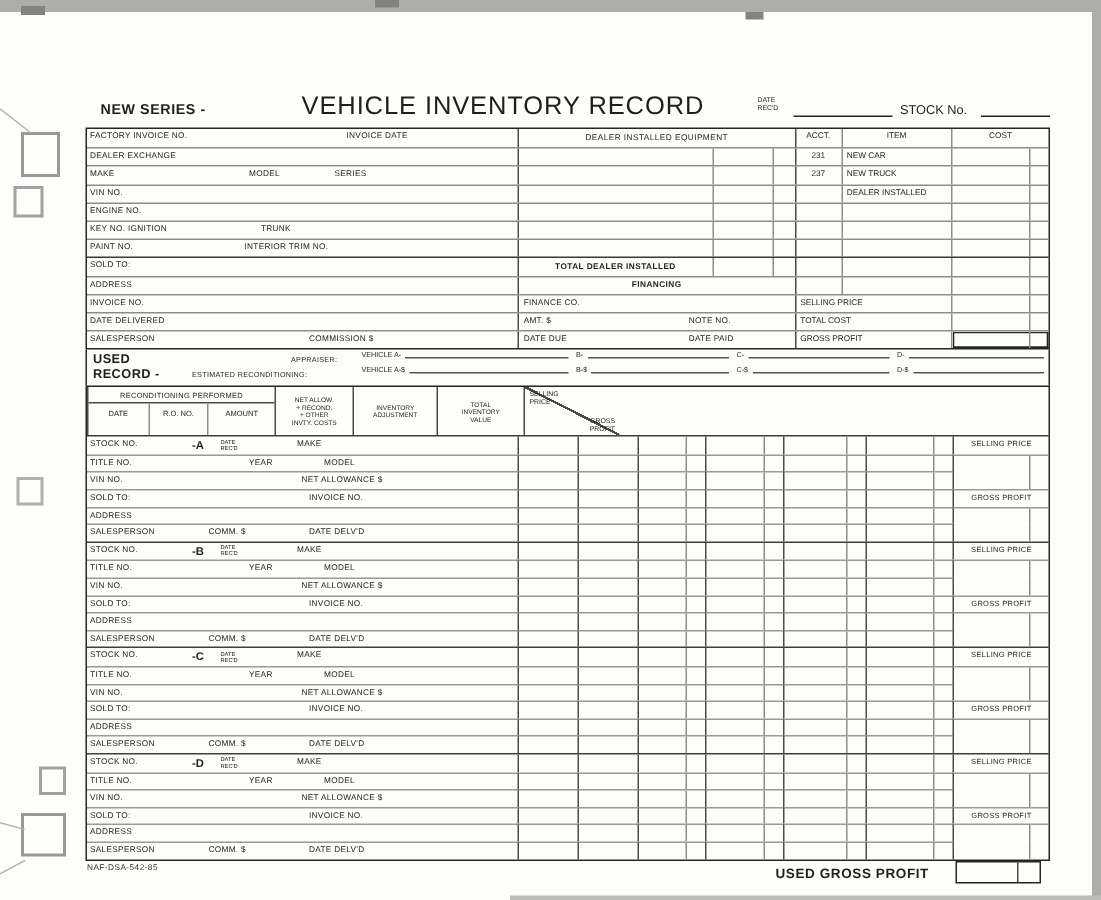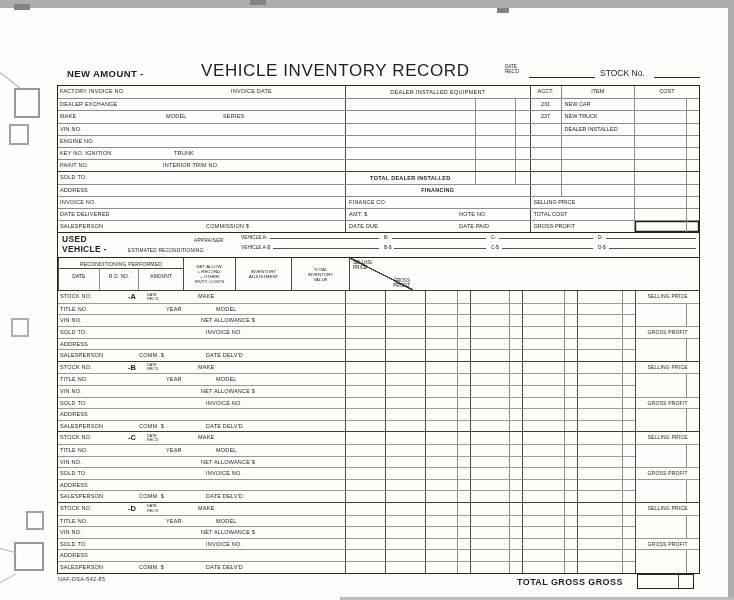--- a/index.html
+++ b/index.html
@@ -108,21 +108,21 @@
   <div class="punch" style="left:11px;top:318px;width:18px;height:19px;border:2px solid #b0b0b2;"></div>
   <div class="punch" style="left:26px;top:511px;width:18px;height:19px;border:2px solid #a2a2a4;"></div>
   <div class="punch" style="left:14px;top:542px;width:30px;height:29px;border:2px solid #98989a;"></div>
   <div class="diag" style="left:0;top:72px;width:26px;transform:rotate(38deg);"></div>
   <div class="diag" style="left:0;top:548px;width:17px;transform:rotate(15deg);"></div>
   <div class="diag" style="left:0;top:582px;width:19px;transform:rotate(-28deg);"></div>
 
   <div class="form">
 
     <div class="fh">
-      <span class="fh-new">NEW AMOUNT -</span>
+      <span class="fh-new">NEW SERIES -</span>
       <span class="fh-title">VEHICLE INVENTORY RECORD</span>
       <span class="fh-daterec">
           <i style="font-style:normal;display:block">DATE</i>
           <i style="font-style:normal;display:block">REC'D</i>
         </span>
       <span class="fh-dateline"></span>
       <span class="fh-stock">STOCK No.</span>
       <span class="fh-stockline"></span>
     </div>
 
@@ -341,21 +341,21 @@
               <i class="cl"></i>
             </div>
         </div>
       </div>
 
     </div>
 
     <div class="used-band">
       <div class="ub-title">
         <div>USED</div>
-        <div>VEHICLE -</div>
+        <div>RECORD -</div>
       </div>
       <span class="ub-lbl" style="left:136px;top:5px">APPRAISER:</span>
       <div class="fgroup" style="left:183px;top:2px;width:138px">
           <span class="fl">VEHICLE A-</span>
           <span class="fline"></span>
         </div>
       <div class="fgroup" style="left:326px;top:2px;width:102px">
           <span class="fl">B-</span>
           <span class="fline"></span>
         </div>
@@ -992,18 +992,18 @@
       <div class="cell cw64 nt">
                 <i class="cl"></i>
               </div>
     </div>
   </div>
 </div>
     </div>
   </div>
 
   <div class="form-no">NAF-DSA-542-85</div>
-  <div class="tgp-label">TOTAL GROSS GROSS</div>
+  <div class="tgp-label">USED GROSS PROFIT</div>
   <div class="tgp-box">
       <i class="cl"></i>
     </div>
 
 </div>
 
 </body></html>

